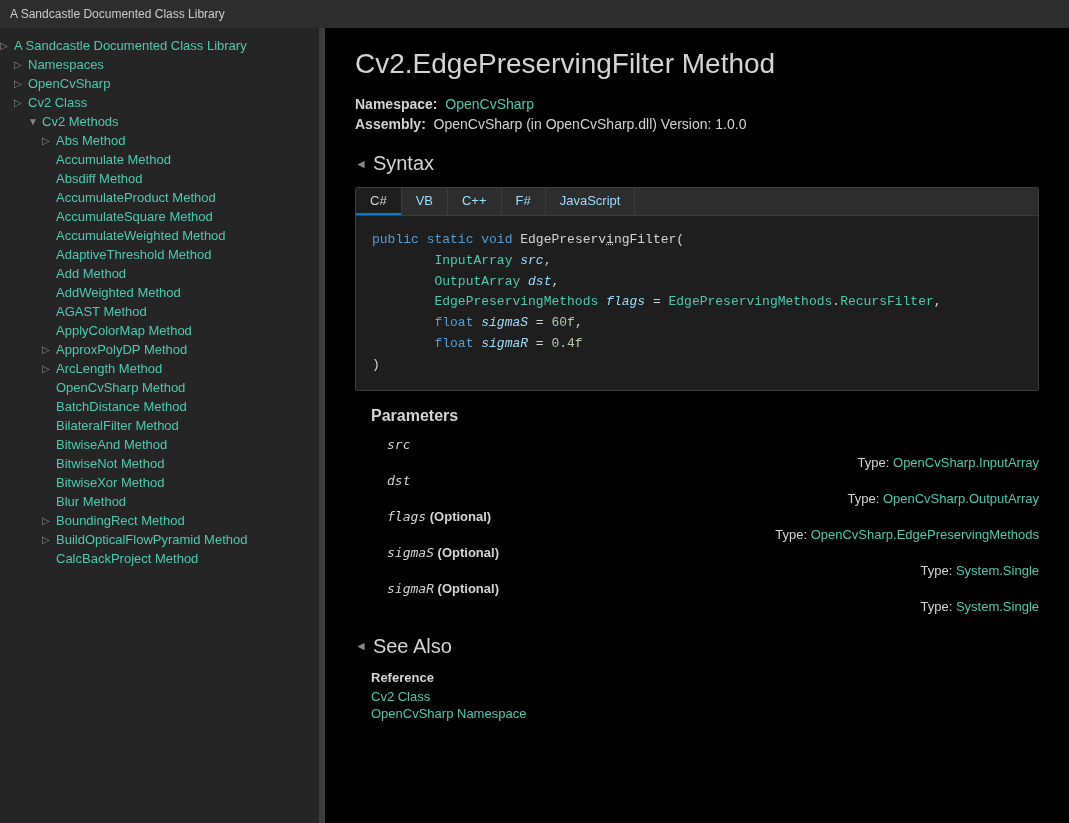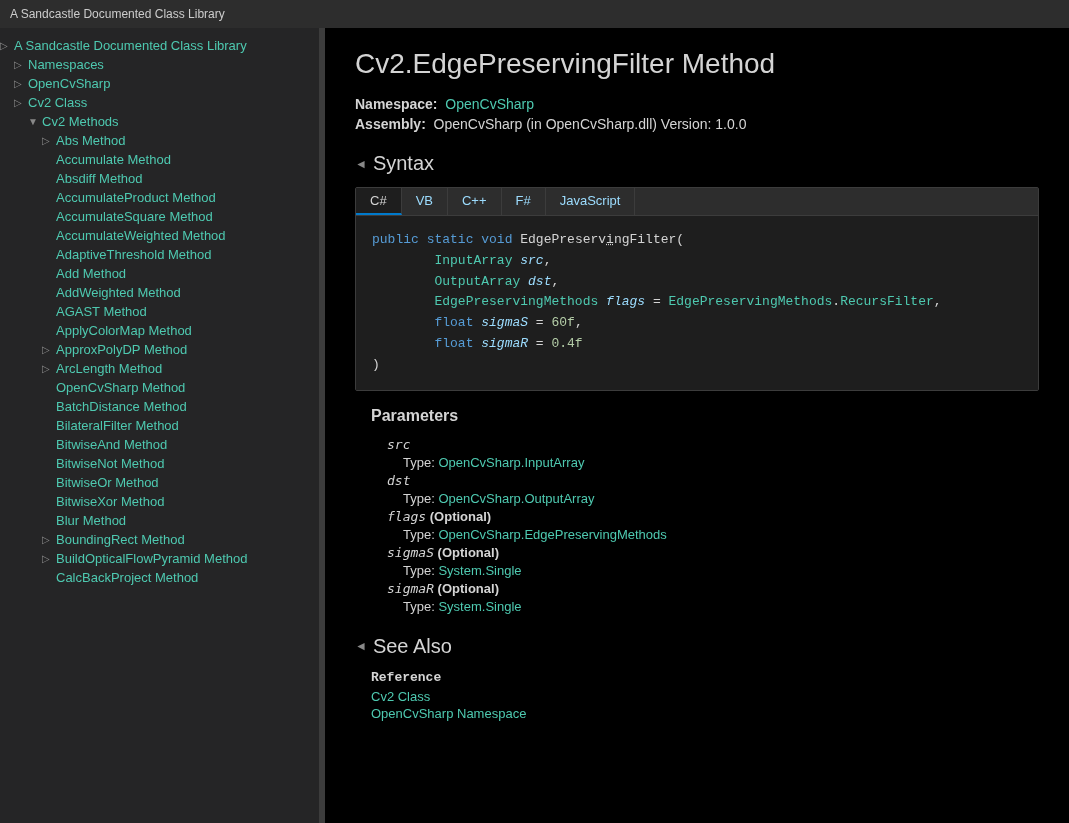--- a/index.html
+++ b/index.html
@@ -156,32 +156,32 @@
     .param-optional {
       font-style: normal;
       font-weight: bold;
       color: #d4d4d4;
     }
 
     .param-type-line {
       padding: 1px 0 1px 48px;
       color: #d4d4d4;
       font-size: 13px;
+      text-align: right;
     }
 
     .type-link { color: #4ec9b0; text-decoration: none; }
 
     
     .see-also-ref-title {
       font-weight: bold;
       color: #d4d4d4;
       font-size: 13px;
       margin-bottom: 4px;
       padding-left: 16px;
-      font-family: Liberation Mono, monospace;
     }
 
     .see-also-link {
       display: block;
       color: #4ec9b0;
       text-decoration: none;
       font-size: 13px;
       padding-left: 16px;
       margin-bottom: 2px;
     }
@@ -311,25 +311,20 @@
       </div>
       <div class="sidebar-item no-arrow">
         <span class="indent" style="width: 42px;"></span>
         <span class="arrow"></span>
         <span class="label">BitwiseAnd Method</span>
       </div>
       <div class="sidebar-item no-arrow">
         <span class="indent" style="width: 42px;"></span>
         <span class="arrow"></span>
         <span class="label">BitwiseNot Method</span>
-      </div>
-      <div class="sidebar-item no-arrow">
-        <span class="indent" style="width: 42px;"></span>
-        <span class="arrow"></span>
-        <span class="label">BitwiseOr Method</span>
       </div>
       <div class="sidebar-item no-arrow">
         <span class="indent" style="width: 42px;"></span>
         <span class="arrow"></span>
         <span class="label">BitwiseXor Method</span>
       </div>
       <div class="sidebar-item no-arrow">
         <span class="indent" style="width: 42px;"></span>
         <span class="arrow"></span>
         <span class="label">Blur Method</span>

